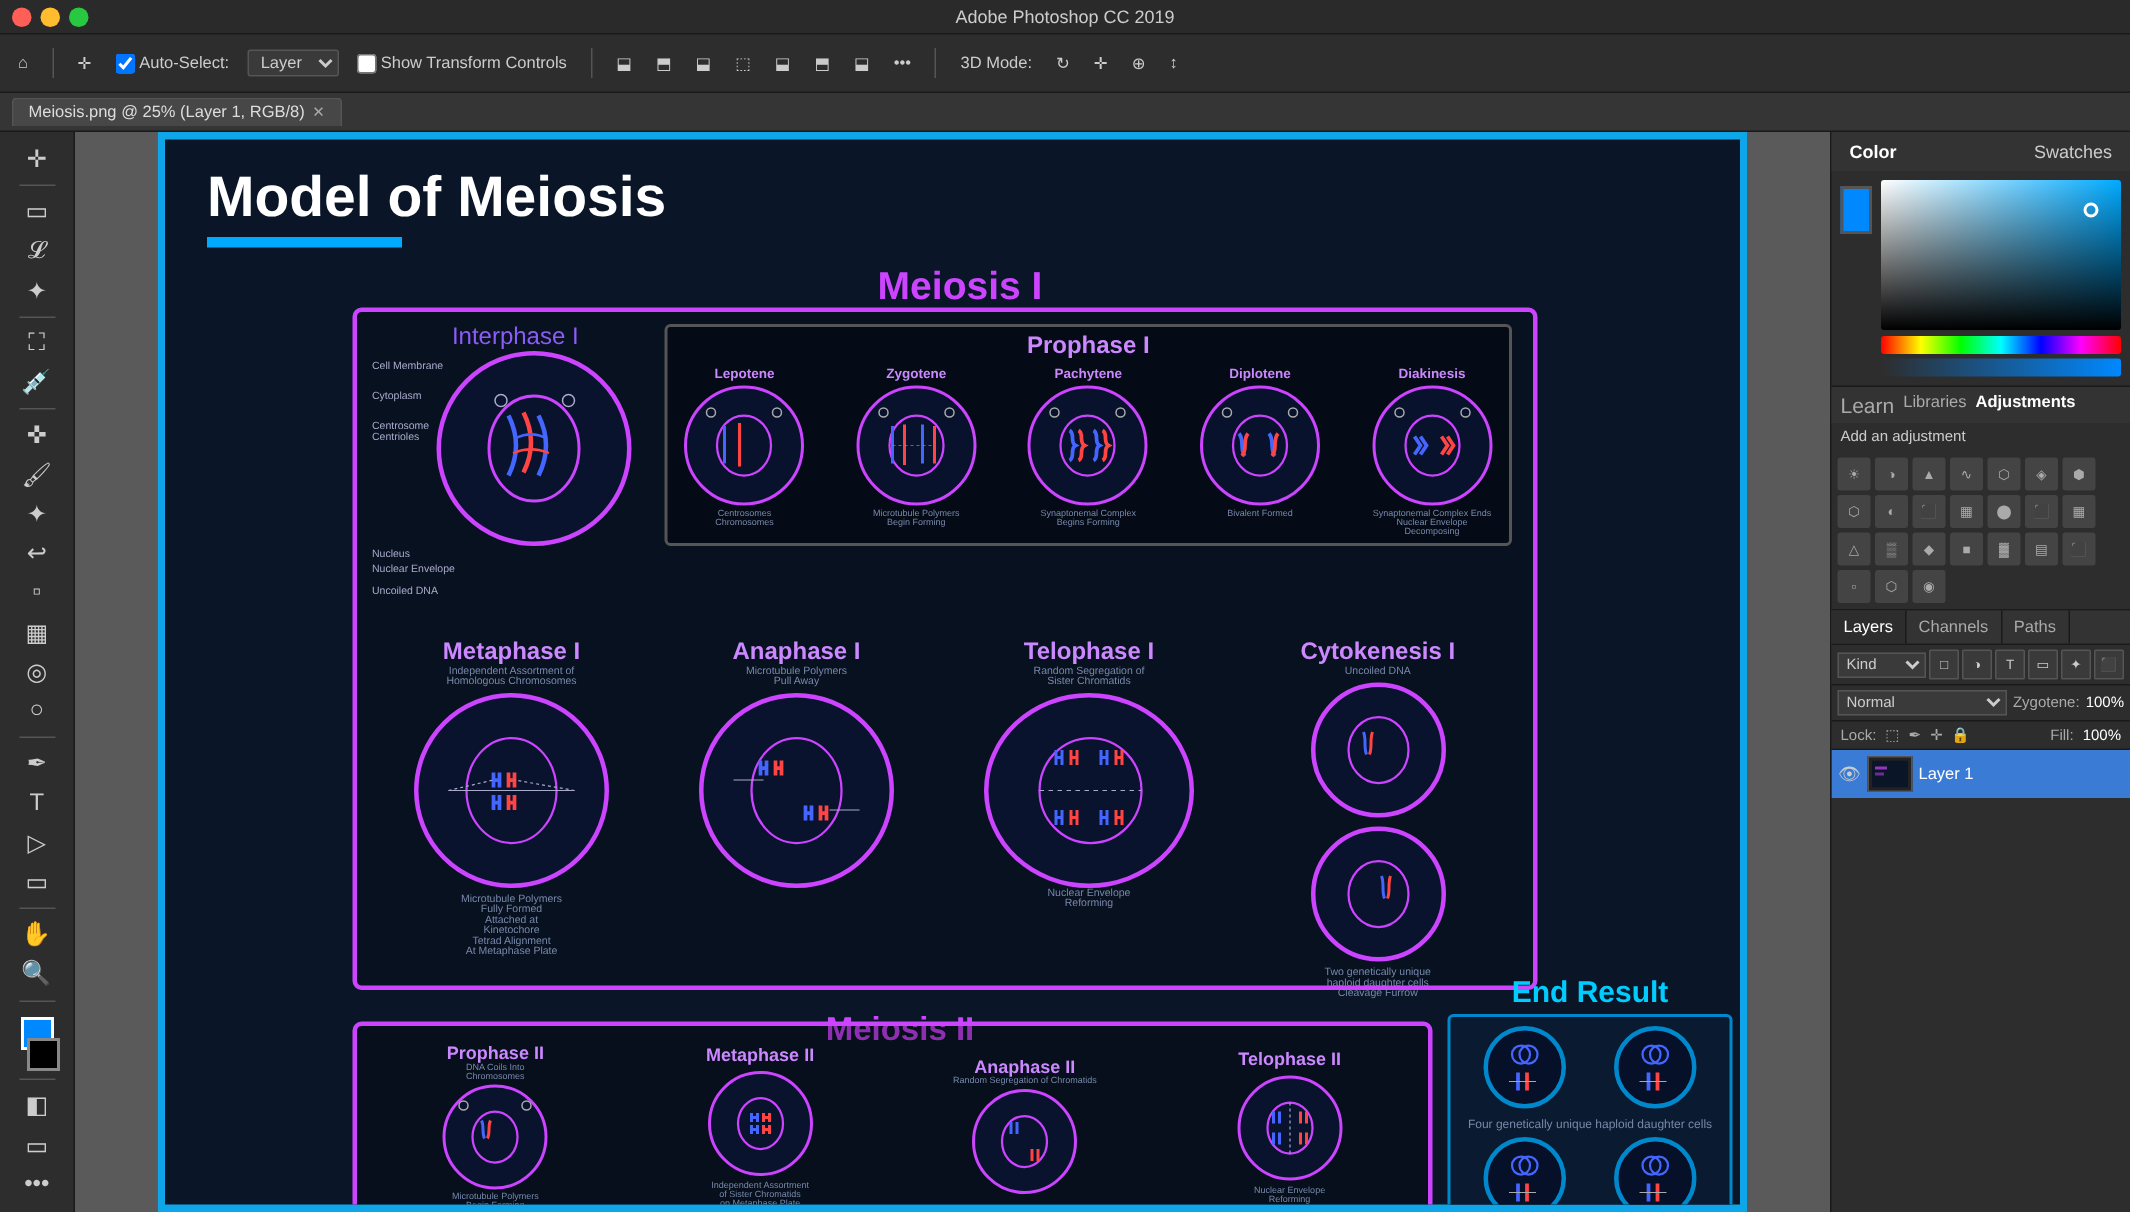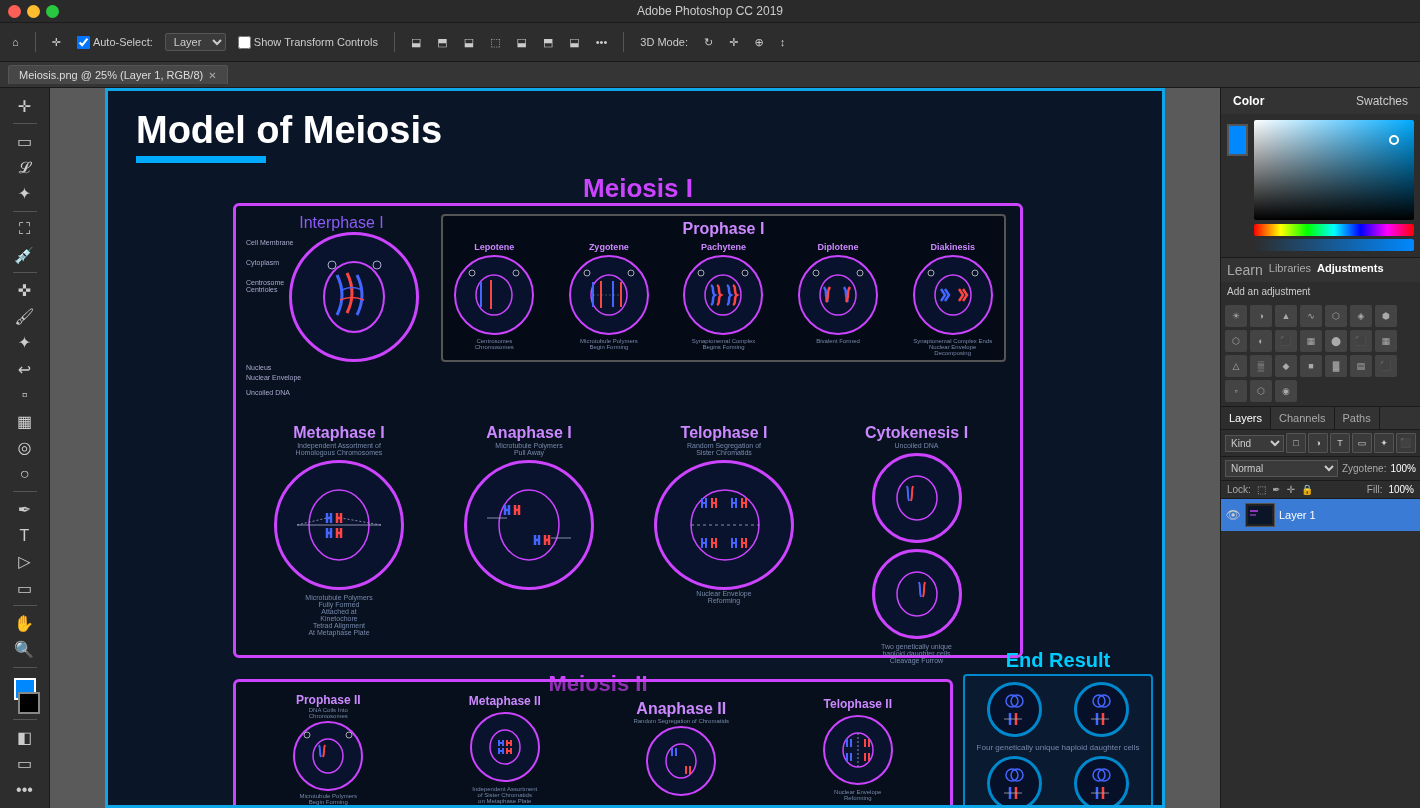--- a/index.html
+++ b/index.html
@@ -43,21 +43,21 @@
     .tool-btn { width: 28px; height: 28px; display: flex; align-items: center; justify-content: center; color: #ccc; font-size: 16px; cursor: pointer; border-radius: 3px; }
     .tool-sep { width: 24px; height: 1px; background: #555; margin: 3px 0; }
     .color-boxes { margin-top: 6px; display: flex; flex-direction: column; align-items: center; }
     .fg-color { width: 22px; height: 22px; background: #0088ff; border: 2px solid #fff; cursor: pointer; }
     .bg-color { width: 22px; height: 22px; background: #000; border: 2px solid #888; cursor: pointer; margin-top: -8px; margin-left: 8px; }
 
     
     #canvas-area {
       flex: 1; background: #5a5a5a; overflow: hidden; position: relative; display: flex; align-items: center; justify-content: center;
     }
-    #canvas { background: #0a1628; width: 1060px; height: 720px; position: relative; border: 3px solid #0ea5e9; overflow: hidden; }
+    #canvas { background: #0a1628; width: 1060px; height: 720px; position: relative; border: 5px solid #0ea5e9; overflow: hidden; }
 
     
     #right-panel {
       width: 200px; background: #2d2d2d; border-left: 1px solid #1a1a1a; display: flex; flex-direction: column;
     }
 
     
     #color-panel { border-bottom: 1px solid #1a1a1a; }
     #color-panel-header { display: flex; align-items: center; justify-content: space-between; padding: 4px 8px; background: #333; }
     .panel-tab { color: #ccc; font-size: 12px; cursor: pointer; padding: 2px 4px; }
@@ -424,21 +424,21 @@
               <path d="M27,26 L27,32 M31,26 L31,32 M27,29 L31,29" stroke="#4466ff" stroke-width="2" fill="none"></path>
               <path d="M35,26 L35,32 M39,26 L39,32 M35,29 L39,29" stroke="#ff4444" stroke-width="2" fill="none"></path>
               <path d="M27,34 L27,40 M31,34 L31,40 M27,37 L31,37" stroke="#4466ff" stroke-width="2" fill="none"></path>
               <path d="M35,34 L35,40 M39,34 L39,40 M35,37 L39,37" stroke="#ff4444" stroke-width="2" fill="none"></path>
             </svg>
           </div>
           <div style="color:#7788aa;font-size:6px;">Independent Assortment<br>of Sister Chromatids<br>on Metaphase Plate</div>
         </div>
 
         <div style="text-align:center;flex:1;">
-          <div style="color:#cc88ff;font-size:16px;font-weight:bold;">Anaphase II</div>
+          <div style="color:#cc88ff;font-size:12px;font-weight:bold;">Anaphase II</div>
           <div style="color:#7788aa;font-size:6px;">Random Segregation of Chromatids</div>
           <div style="width:70px;height:70px;border-radius:50%;border:2px solid #cc44ff;background:rgba(10,20,50,0.8);margin:2px auto;position:relative;">
             <svg width="66" height="66" viewBox="0 0 66 66">
               <ellipse cx="33" cy="33" rx="15" ry="17" fill="none" stroke="#cc44ff" stroke-width="1.5"></ellipse>
               <path d="M24,20 L24,28 M28,20 L28,28" stroke="#4466ff" stroke-width="2" fill="none"></path>
               <path d="M38,38 L38,46 M42,38 L42,46" stroke="#ff4444" stroke-width="2" fill="none"></path>
             </svg>
           </div>
         </div>
 

